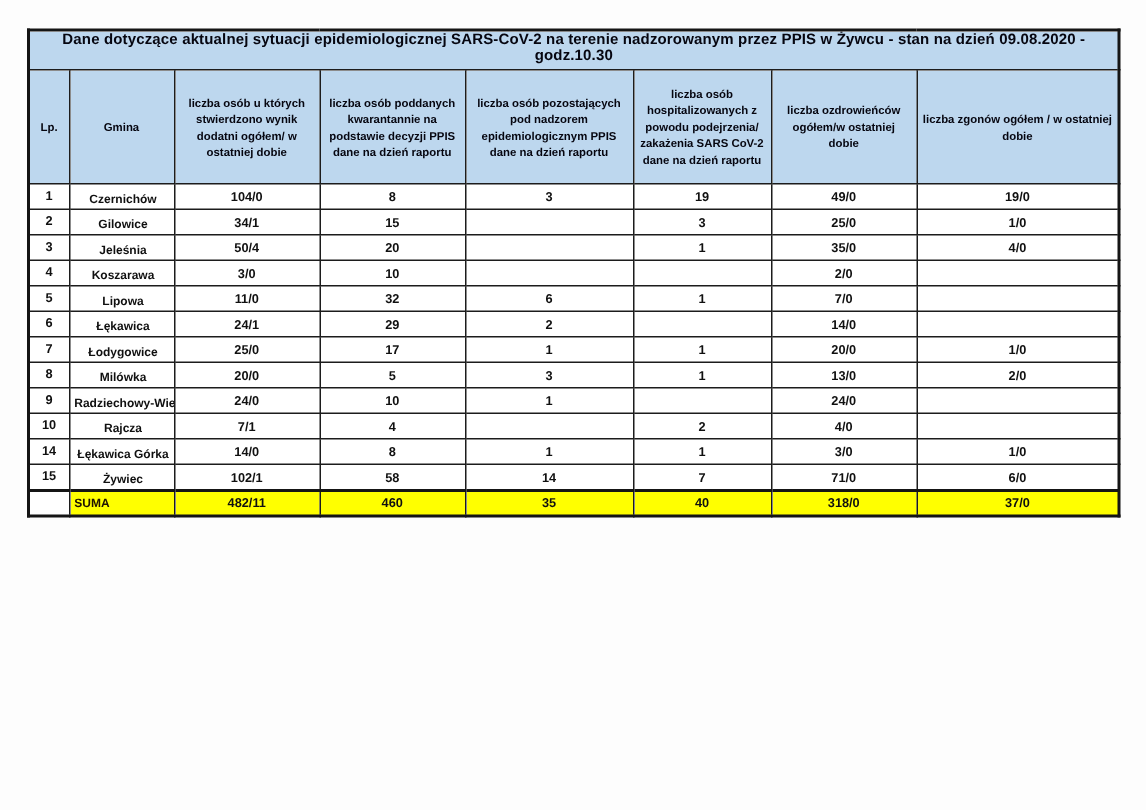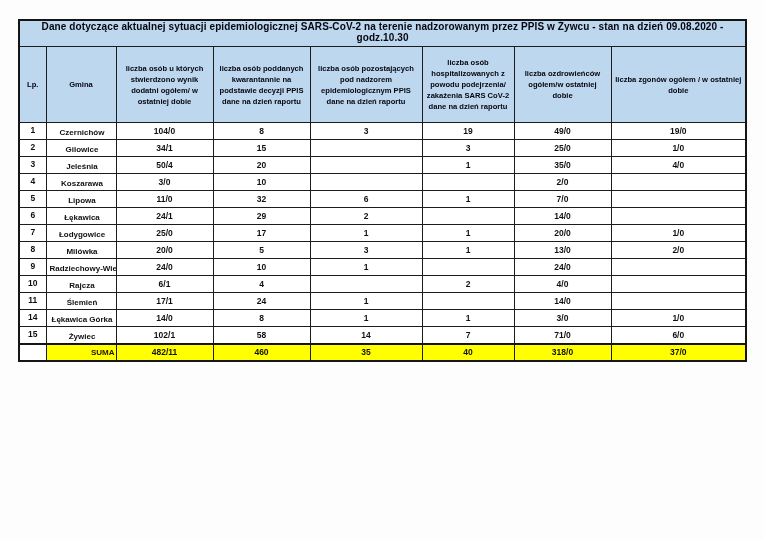--- a/index.html
+++ b/index.html
@@ -78,21 +78,21 @@
   }
   tr.total-row td {
     background: #ffff00;
     border-top: 2px solid #151515;
   }
   tr.total-row td.lp-empty {
     background: #ffffff;
   }
   tr.total-row td.total-label {
     font-size: 8px;
-    text-align: right;
+    text-align: left;
     vertical-align: middle;
     padding-left: 3px;
     color: #201400;
   }
 </style>
 </head>
 <body>
 
 <div class="page">
   <table class="covid-table">
@@ -208,35 +208,25 @@
           <td class="val">24/0</td>
           <td class="val">10</td>
           <td class="val">1</td>
           <td class="val"></td>
           <td class="val">24/0</td>
           <td class="val"></td>
         </tr>
         <tr>
           <td class="lp">10</td>
           <td class="gmina">Rajcza</td>
-          <td class="val">6/1</td>
+          <td class="val">7/1</td>
           <td class="val">4</td>
           <td class="val"></td>
           <td class="val">2</td>
           <td class="val">4/0</td>
-          <td class="val"></td>
-        </tr>
-        <tr>
-          <td class="lp">11</td>
-          <td class="gmina">Ślemień</td>
-          <td class="val">17/1</td>
-          <td class="val">24</td>
-          <td class="val">1</td>
-          <td class="val"></td>
-          <td class="val">14/0</td>
           <td class="val"></td>
         </tr>
         <tr>
           <td class="lp">14</td>
           <td class="gmina">Łękawica Górka</td>
           <td class="val">14/0</td>
           <td class="val">8</td>
           <td class="val">1</td>
           <td class="val">1</td>
           <td class="val">3/0</td>

